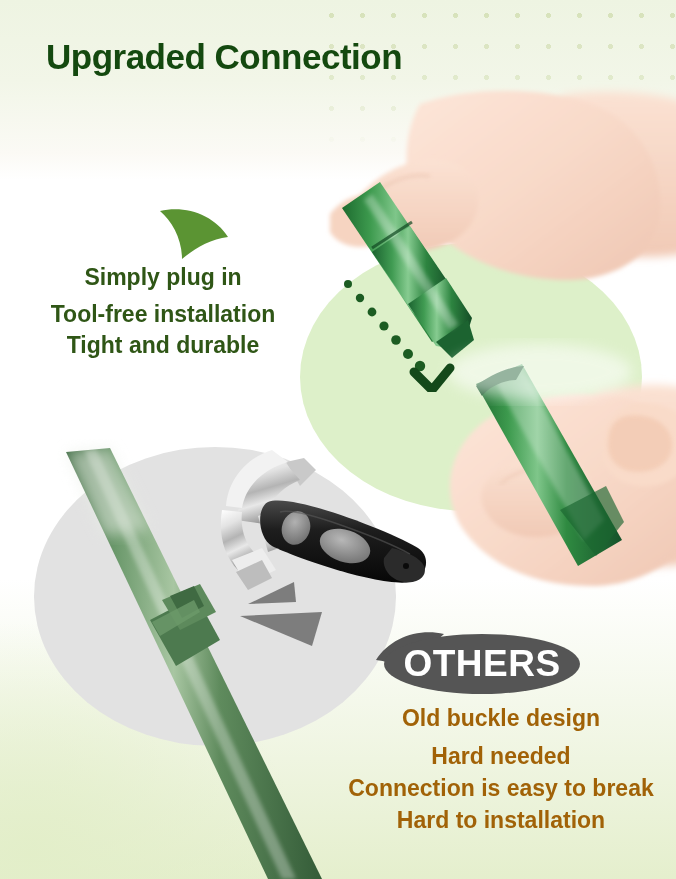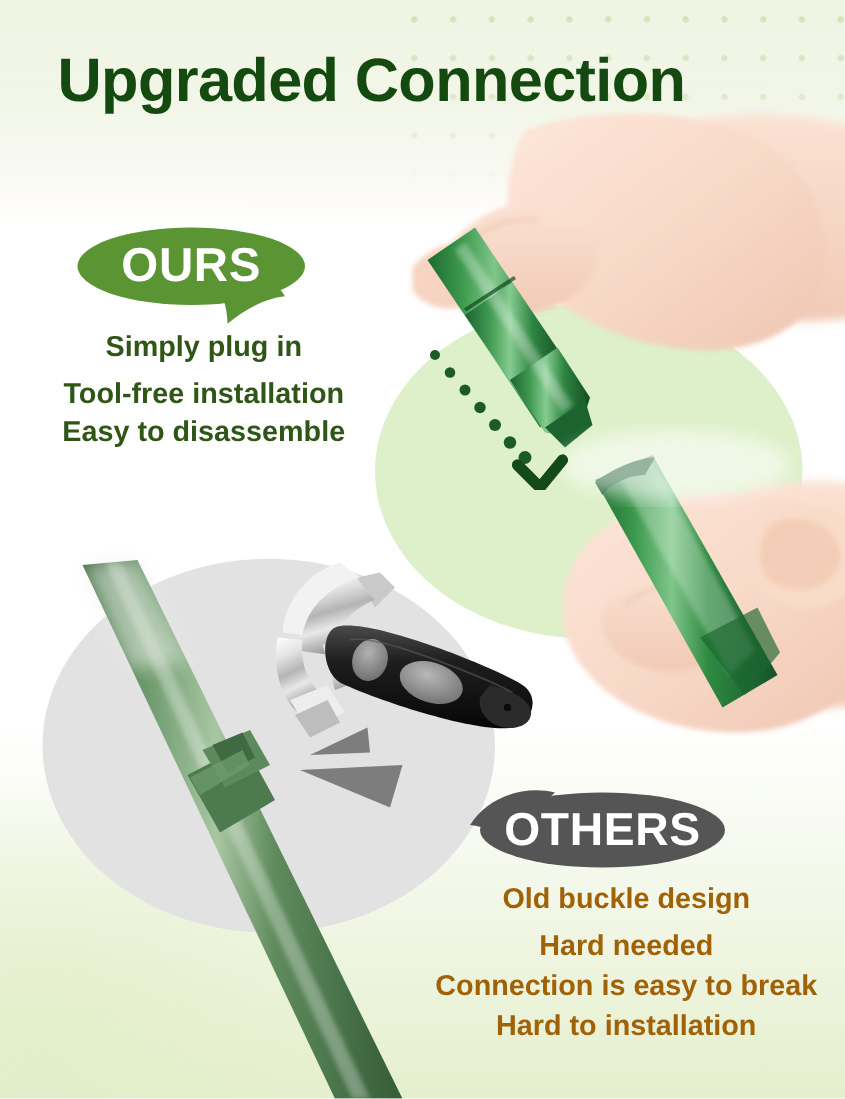--- a/index.html
+++ b/index.html
@@ -43,21 +43,21 @@
     background-size: 31px 31px;
     -webkit-mask-image: linear-gradient(180deg, rgba(0,0,0,0.85) 0%, rgba(0,0,0,0.5) 55%, rgba(0,0,0,0) 100%);
     mask-image: linear-gradient(180deg, rgba(0,0,0,0.85) 0%, rgba(0,0,0,0.5) 55%, rgba(0,0,0,0) 100%);
     opacity: .95;
   }
 
   
   .title {
     position: absolute;
     left: 46px; top: 37px;
-    font-size: 49px;
+    font-size: 35px;
     font-weight: bold;
     letter-spacing: -0.5px;
     color: #14490f;
     white-space: nowrap;
   }
 
   
   .circle-green {
     position: absolute;
     left: 300px; top: 243px;
@@ -319,29 +319,25 @@
   </svg>
 
   <svg class="arrow-triangles" viewBox="0 0 96 74">
     <path d="M10 32 L56 10 L58 30 Z" fill="#7d7d7d"></path>
     <path d="M2 44 L84 40 L74 74 Z" fill="#7d7d7d"></path>
   </svg>
 
   <svg class="tail-ours" viewBox="0 0 70 56">
     <path d="M0 6 C26 0 54 10 68 32 C50 34 34 44 22 54 C22 34 12 16 0 6 Z" fill="#5b9433"></path>
   </svg>
-  <div class="badge badge-ours">
-    <div class="badge-body"></div>
-    <span class="badge-label">OURS</span>
-  </div>
 
   <div class="list list-ours">
     <div class="line">Simply plug in</div>
     <div class="line">Tool-free installation</div>
-    <div class="line">Easy to disassemble</div>
+    <div class="line">Tight and durable</div>
   </div>
 
   <svg class="tail-others" viewBox="0 0 72 56">
     <path d="M72 6 C46 0 18 10 4 32 C22 34 38 44 50 54 C50 34 60 16 72 6 Z" fill="#555555"></path>
   </svg>
   <div class="badge badge-others">
     <div class="badge-body"></div>
     <span class="badge-label">OTHERS</span>
   </div>
 

